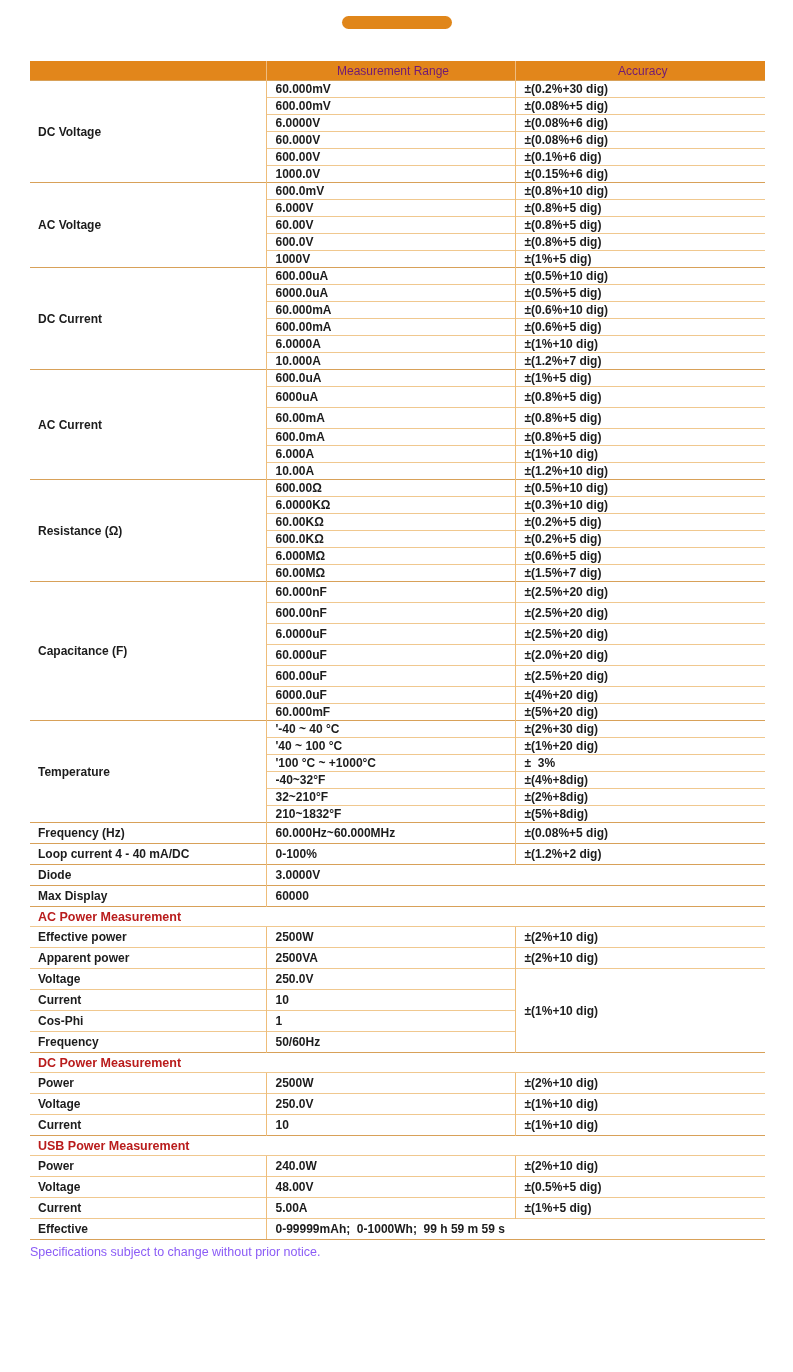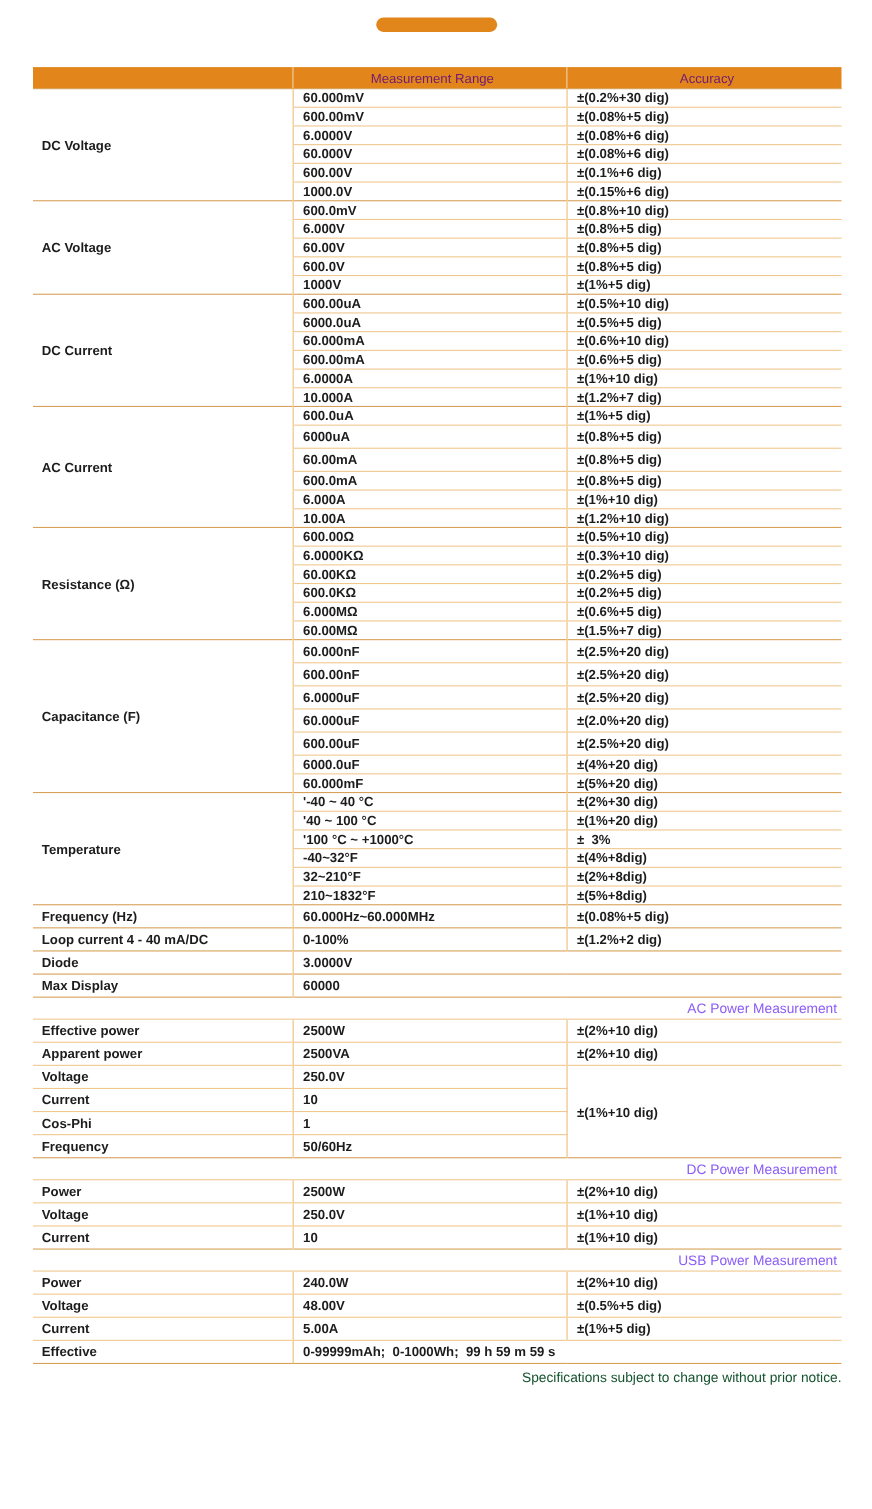--- a/index.html
+++ b/index.html
@@ -55,33 +55,32 @@
   }
   tr.group-start > td { border-top: 1px solid #d8a159; }
   tbody tr:last-child > td { border-bottom: 1px solid #d8a159; }
   td.cat   { font-weight: bold; padding-left: 8px; }
   td.range { font-weight: bold; border-left: 1px solid #eebd7a; margin-top: 12px; }
   td.acc   { font-weight: bold; border-left: 1px solid #eebd7a; }
   tr.tall > td   { height: 20px; }
   tr.single > td { height: 20px; }
   tr.section-row > td {
     height: 19px;
-    color: #8b5cf6;
-    font-weight: normal;
+    color: #b91c1c;
+    font-weight: bold;
     font-size: 12.5px;
     padding-left: 8px;
     border-top: 1px solid #d8a159;
-    text-align: right;
   }
   .footer-note {
     width: 735px;
     margin: 5px 0 0 30px;
-    text-align: right;
+    text-align: left;
     font-size: 12.5px;
-    color: #14532d;
+    color: #8b5cf6;
   }
 </style>
 </head>
 <body>
 
 <div>
   <div class="title-bar"></div>
 </div>
 
 <table class="spec">

